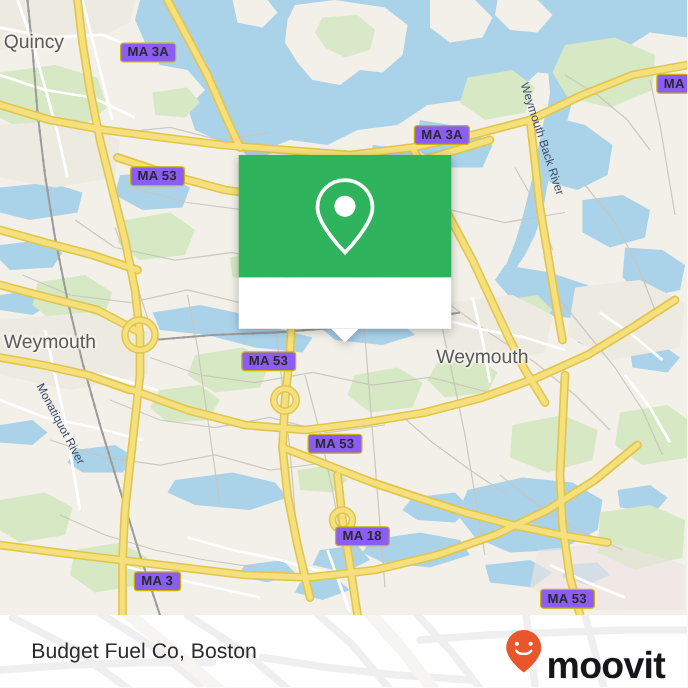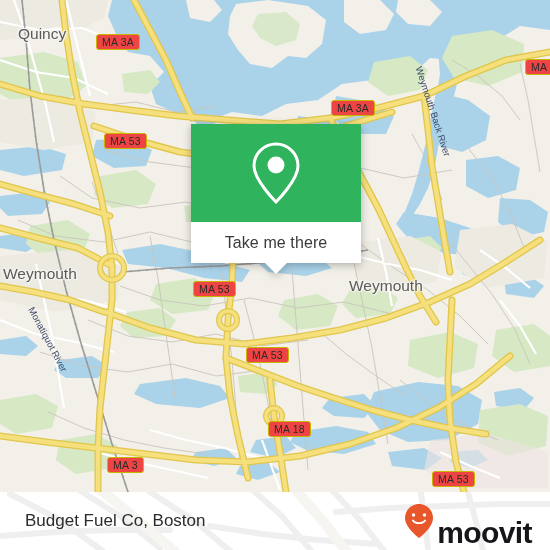--- a/index.html
+++ b/index.html
@@ -10,26 +10,26 @@
   }
   .screen{position:relative;width:550px;height:550px;overflow:hidden;background:#fff;}
 
   
   .map{position:absolute;left:0;top:0;width:550px;height:492px;overflow:hidden;background:#F2F0E9;}
   .map-svg{position:absolute;left:0;top:0;width:550px;height:492px;display:block;}
 
   
   .shield{
     position:absolute;
-    background:#ef4444;
+    background:#8b5cf6;
     border:1.6px solid #C9B400;
     border-radius:3px;
     color:#2a2a2a;
     font-size:10.5px;
-    font-weight:normal;
+    font-weight:bold;
     letter-spacing:.2px;
     padding:1.5px 5px 2px 5px;
     line-height:1;
     white-space:nowrap;
     font-family:"Liberation Sans","DejaVu Sans",sans-serif;
   }
 
   
   .place{
     position:absolute;
@@ -314,21 +314,21 @@
           <circle cx="274" cy="416" r="8"></circle>
         </g>
         <g stroke="#F6E07E" stroke-width="3.6" fill="none">
           <circle cx="112" cy="268" r="12"></circle>
           <circle cx="228" cy="320" r="9"></circle>
           <circle cx="274" cy="416" r="8"></circle>
         </g>
       </g>
     </svg>
 
-    <div class="place" style="left:18px;top:25px;">Quincy</div>
+    <div class="place" style="left:3px;top:25px;">Quincy</div>
     <div class="place" style="left:3px;top:265px;">Weymouth</div>
     <div class="place" style="left:349px;top:277px;text-align:center;">Weymouth</div>
 
     <div class="water-label" style="left:424px;top:65px;transform:rotate(72deg);transform-origin:0 0;">Weymouth Back River</div>
     <div class="water-label" style="left:36px;top:305px;transform:rotate(62deg);transform-origin:0 0;">Monatiquot River</div>
 
     <div class="shield" style="left:96px;top:34px;">MA 3A</div>
     <div class="shield" style="left:331px;top:100px;">MA 3A</div>
     <div class="shield" style="left:525px;top:59px;">MA</div>
     <div class="shield" style="left:104px;top:133px;">MA 53</div>
@@ -339,21 +339,20 @@
     <div class="shield" style="left:432px;top:471px;">MA 53</div>
 
     <div class="callout">
       <div class="callout-top">
         <svg class="callout-pin" width="56" height="66" viewBox="0 0 56 66">
           <path d="M28,4 C15.8,4 6,13.8 6,26 C6,40 28,62 28,62 C28,62 50,40 50,26 C50,13.8 40.2,4 28,4 Z" fill="none" stroke="#FFFFFF" stroke-width="3"></path>
           <circle cx="28" cy="25" r="8.5" fill="#FFFFFF"></circle>
         </svg>
       </div>
       <div class="callout-bottom">
-        <span class="callout-label">Take me there</span>
         <span class="callout-tail"></span>
       </div>
     </div>
 
   </div>
 
   <div class="footer">
     <svg class="footer-bg" viewBox="0 0 550 70" xmlns="http://www.w3.org/2000/svg">
       <rect x="0" y="0" width="550" height="70" fill="#FFFFFF"></rect>
       <g stroke="#EFEFEF" stroke-width="6" fill="none" stroke-linecap="round">

